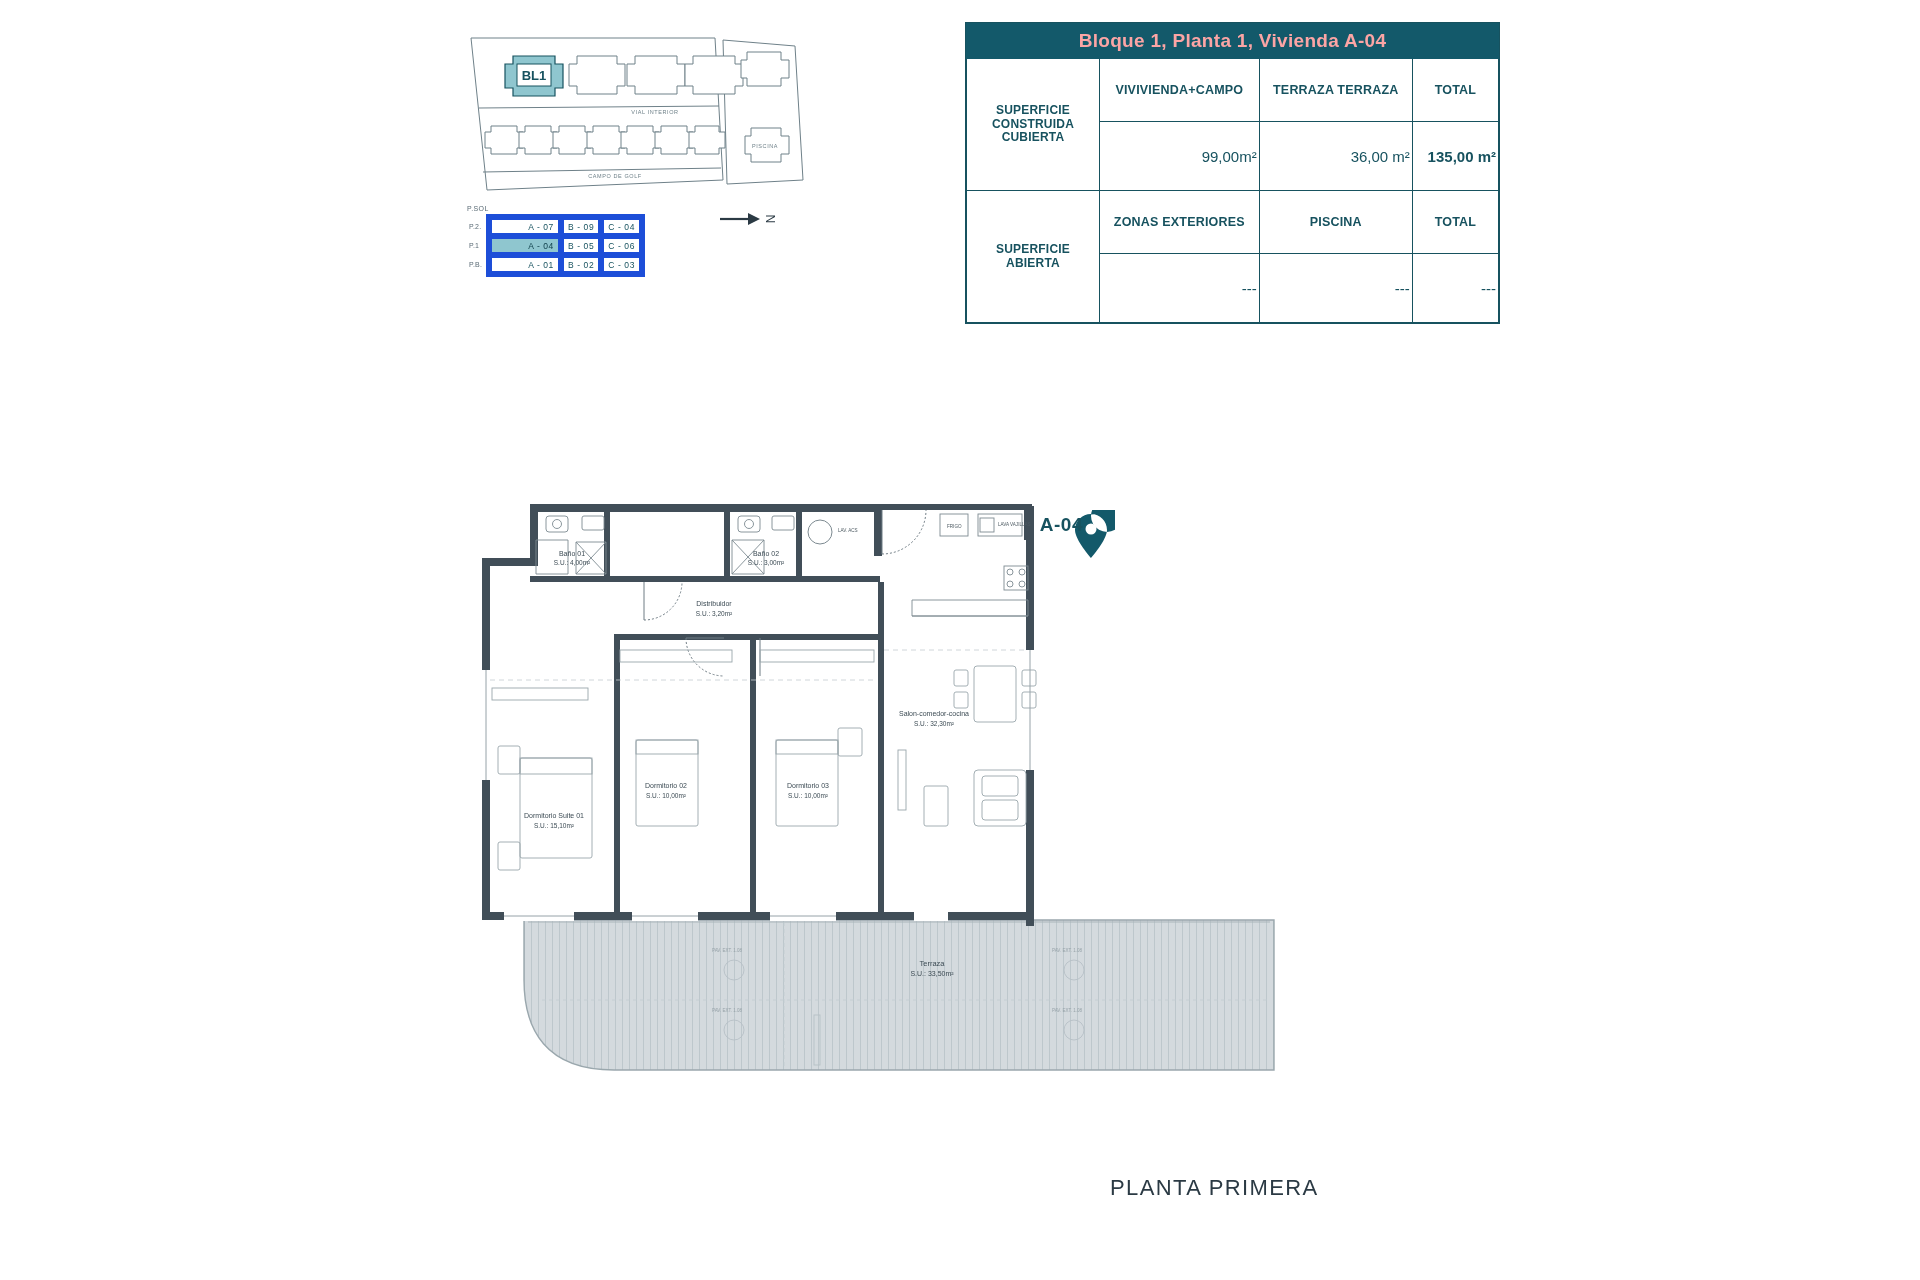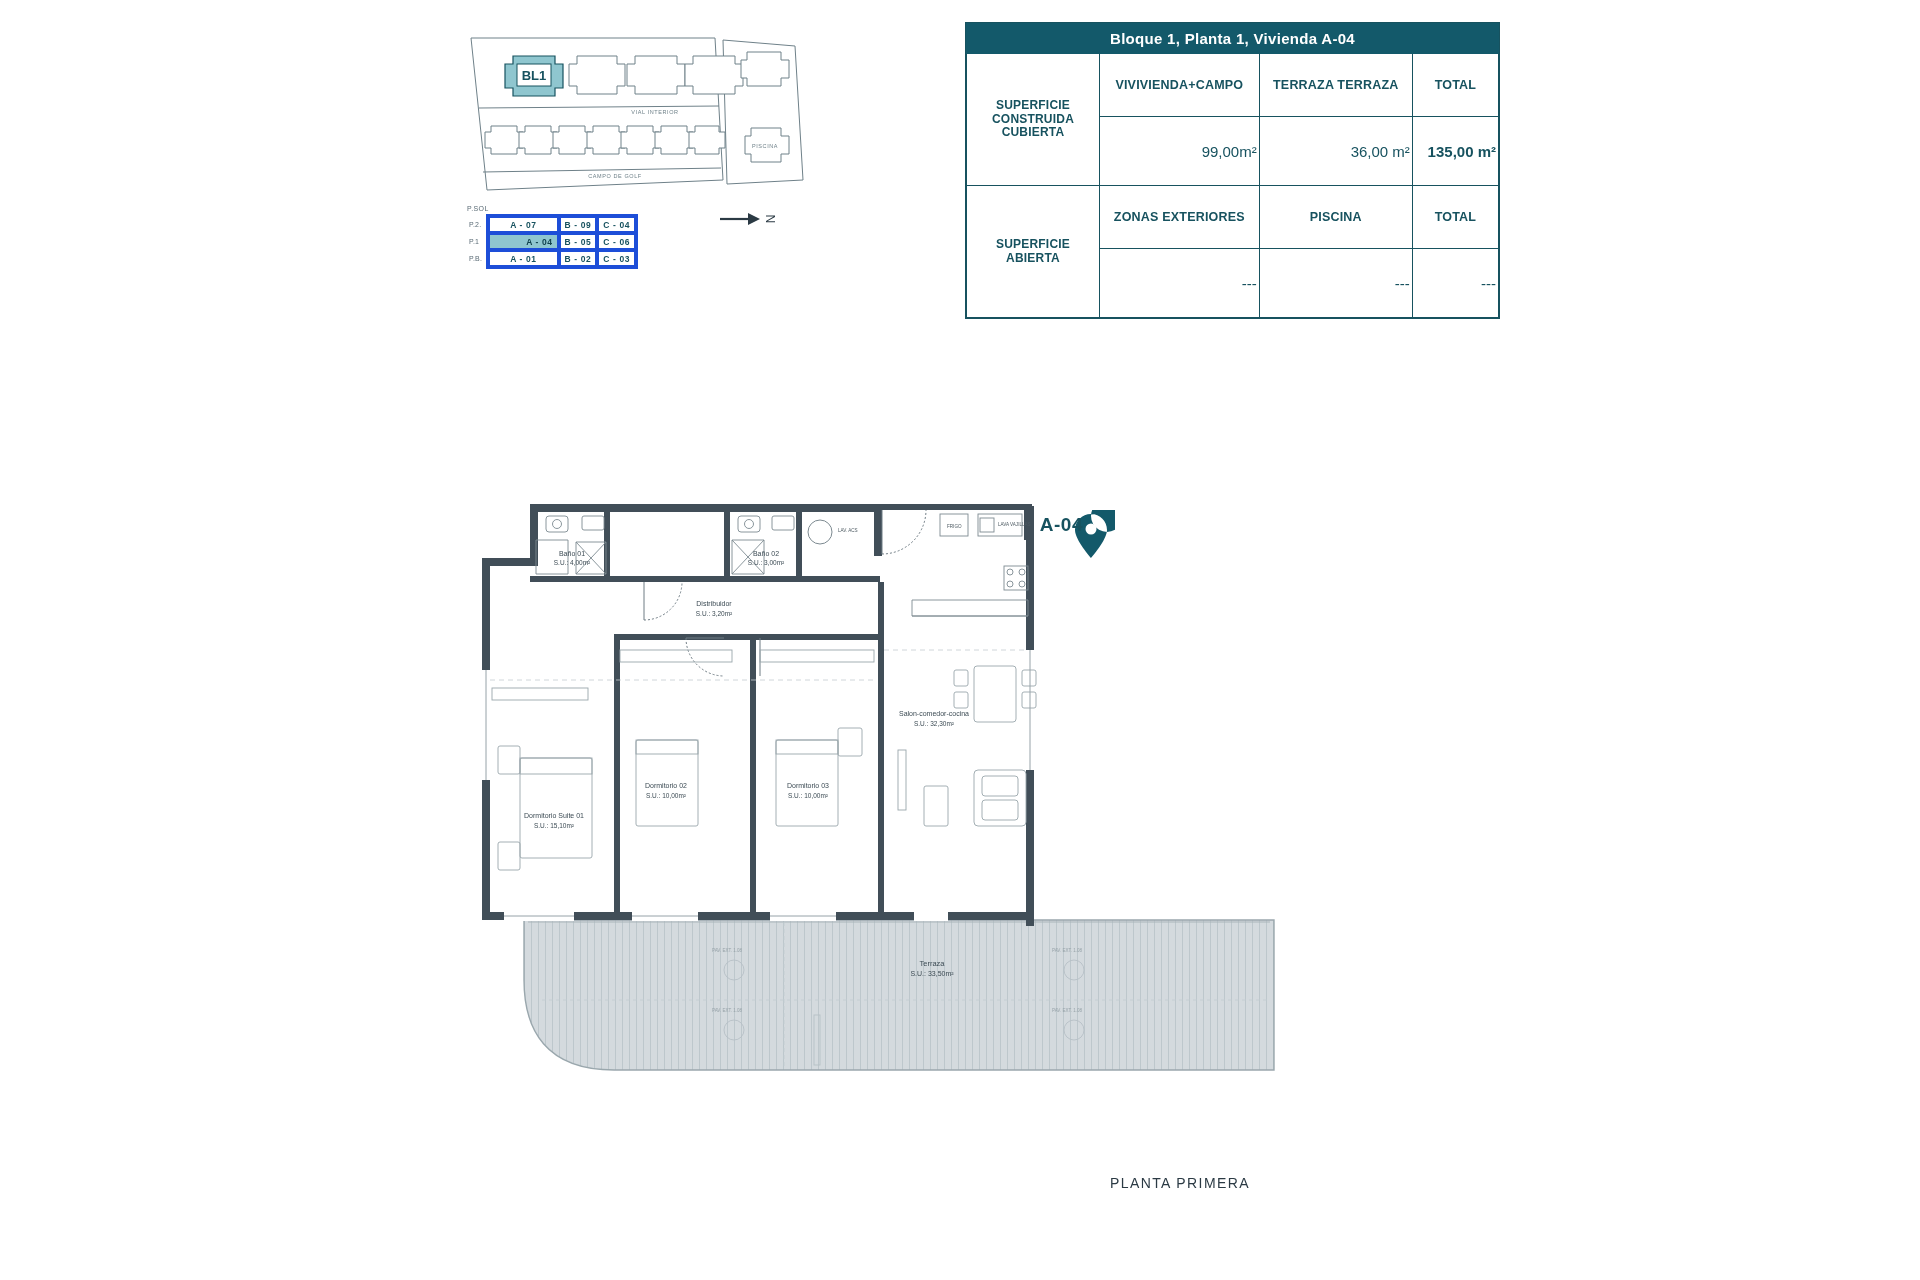--- a/index.html
+++ b/index.html
@@ -38,26 +38,26 @@
     letter-spacing: .4px;
     margin-bottom: 2px;
     margin-left: 2px;
   }
   table.keytable {
     border-collapse: collapse;
     font-size: 8.5px;
     color: #17525f;
   }
   table.keytable td {
-    border: 4px solid #1d4ed8;
+    border: 6px solid #1d4ed8;
     height: 13px;
-    text-align: center;
+    text-align: right;
     vertical-align: middle;
     padding: 0 4px;
-    font-weight: bold;
+    font-weight: normal;
     letter-spacing: .6px;
   }
   table.keytable td.rowlabel {
     border: none;
     font-weight: normal;
     font-size: 7px;
     color: #5a6b75;
     text-align: left;
     padding-right: 4px;
     letter-spacing: .2px;
@@ -90,23 +90,23 @@
   }
   #area-table td {
     border: 1px solid #17525f;
     text-align: center;
     vertical-align: middle;
     color: #17525f;
     padding: 19px 2px;
   }
   #area-table .title-row td {
     background: #13596a;
-    color: #ffffff;
+    color: #fca5a5;
     font-weight: bold;
-    font-size: 15px;
+    font-size: 19px;
     letter-spacing: .3px;
     padding: 6px 17px;
     border: 1px solid #13596a;
   }
   #area-table .hdr {
     font-weight: bold;
     font-size: 12.5px;
     letter-spacing: .2px;
     height: 24px;
   }
@@ -153,21 +153,21 @@
     top: 470px;
     width: 1330px;
     height: 720px;
   }
   #plan svg { display: block; }
 
   #plan-caption {
     position: absolute;
     left: 1110px;
     top: 1175px;
-    font-size: 14px;
+    font-size: 22px;
     letter-spacing: 1.4px;
     color: #2b3a44;
   }
 
   .rlabel {
     font-family: "Liberation Sans", sans-serif;
     fill: #3c4b54;
   }
 </style>
 </head>

